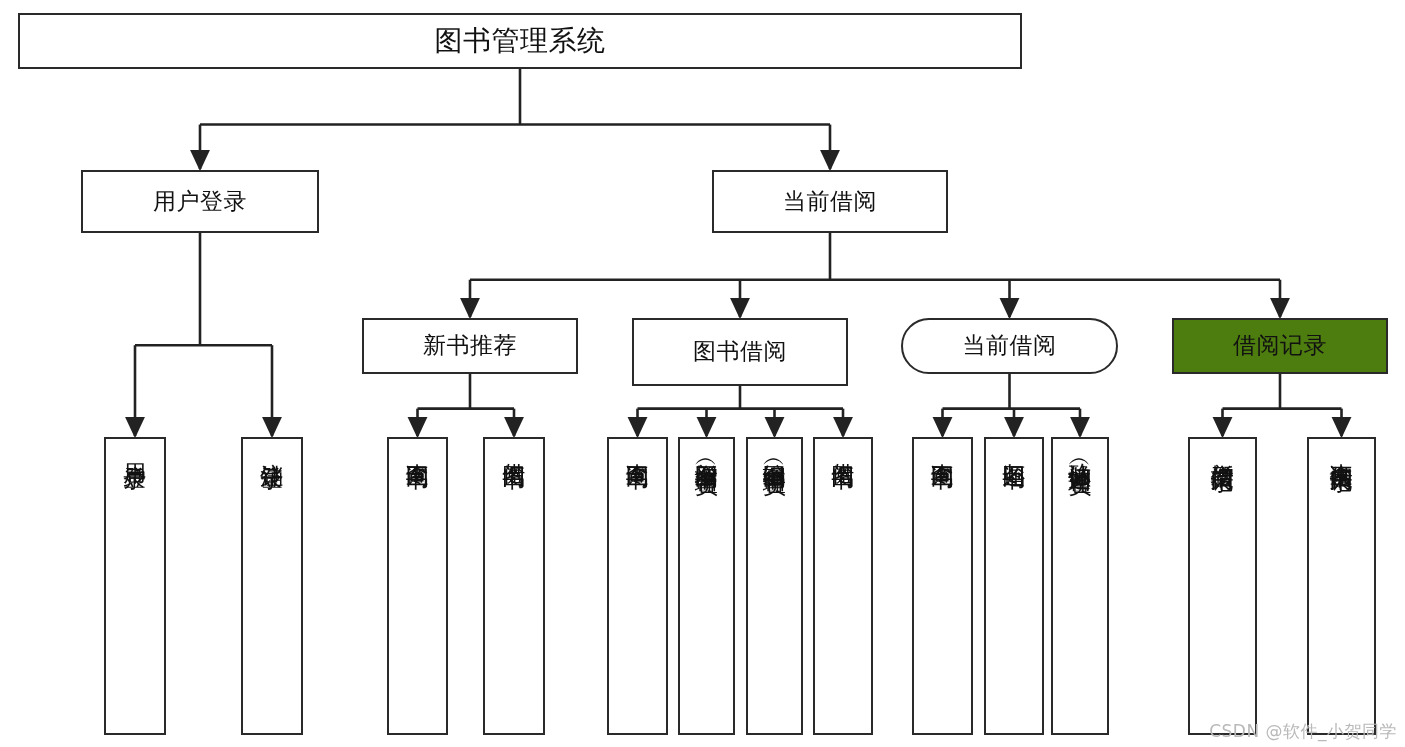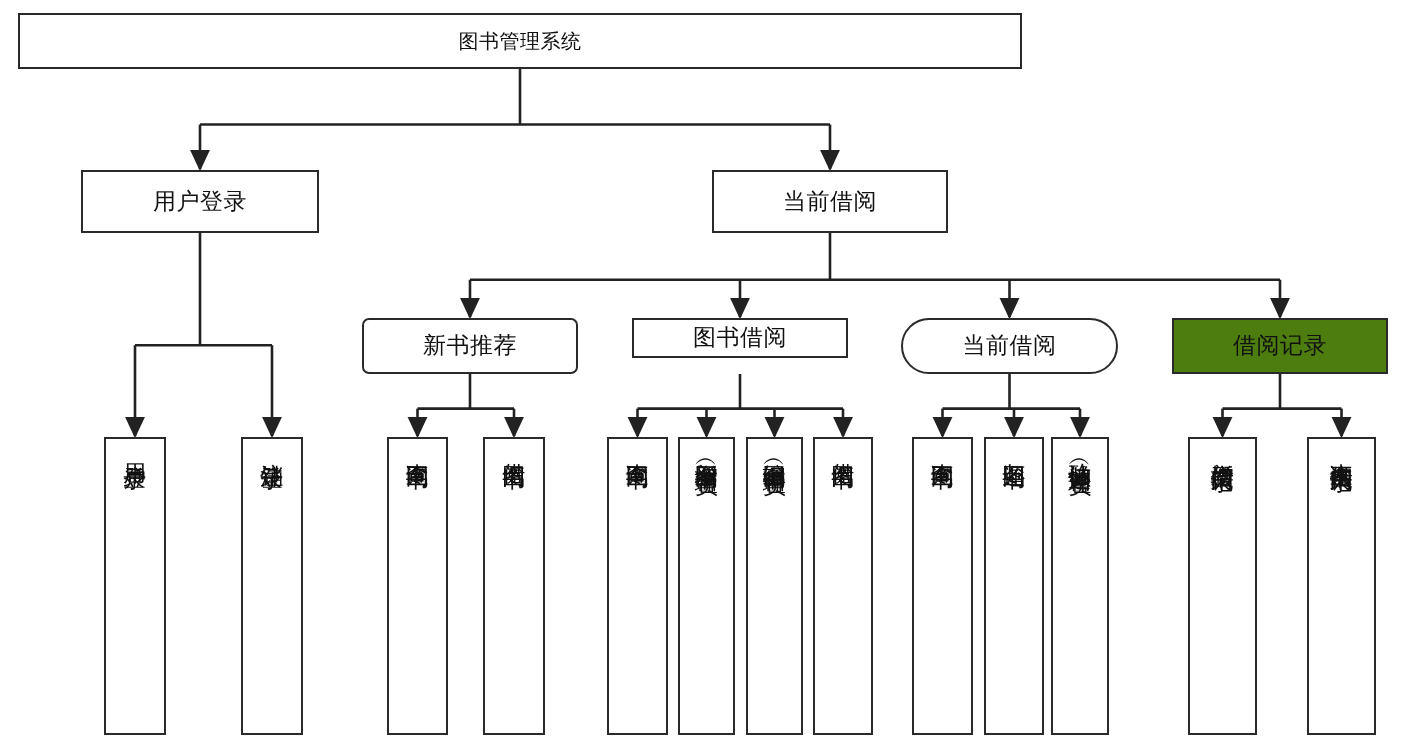--- a/index.html
+++ b/index.html
@@ -51,21 +51,21 @@
   .node.vertical .node-label {
     writing-mode: vertical-rl;
     text-orientation: upright;
     font-size: 23px;
     line-height: 1.16;
     letter-spacing: 1.5px;
     white-space: nowrap;
     display: block;
   }
   .node.root .node-label {
-    font-size: 20px;
+    font-size: 28px;
   }
   .watermark {
     position: absolute;
     right: 8px;
     bottom: 4px;
     font-size: 17px;
     color: #b9b9b9;
     letter-spacing: 0.5px;
     white-space: nowrap;
     font-family: "DejaVu Sans", "Liberation Sans", sans-serif;
@@ -122,24 +122,24 @@
   <div id="node-layer">
       <div class="node root horizontal" style="left: 18px; top: 13px; width: 1004px; height: 56px; border-color: rgb(42, 42, 42); background: rgb(255, 255, 255); color: rgb(17, 17, 17);">
         <span class="node-label">图书管理系统</span>
       </div>
       <div class="node level1 horizontal" style="left: 81px; top: 170px; width: 238px; height: 63px; border-color: rgb(42, 42, 42); background: rgb(255, 255, 255); color: rgb(17, 17, 17);">
         <span class="node-label">用户登录</span>
       </div>
       <div class="node level1 horizontal" style="left: 712px; top: 170px; width: 236px; height: 63px; border-color: rgb(42, 42, 42); background: rgb(255, 255, 255); color: rgb(17, 17, 17);">
         <span class="node-label">当前借阅</span>
       </div>
-      <div class="node level2 horizontal" style="left: 362px; top: 318px; width: 216px; height: 56px; border-color: rgb(42, 42, 42); background: rgb(255, 255, 255); color: rgb(17, 17, 17); border-radius: 7px;">
+      <div class="node level2 horizontal" style="left: 362px; top: 318px; width: 216px; height: 56px; border-color: rgb(42, 42, 42); background: rgb(255, 255, 255); color: rgb(17, 17, 17);">
         <span class="node-label">新书推荐</span>
       </div>
-      <div class="node level2 horizontal" style="left: 632px; top: 318px; width: 216px; height: 40px; border-color: rgb(42, 42, 42); background: rgb(255, 255, 255); color: rgb(17, 17, 17); text-align: center;">
+      <div class="node level2 horizontal" style="left: 632px; top: 318px; width: 216px; height: 68px; border-color: rgb(42, 42, 42); background: rgb(255, 255, 255); color: rgb(17, 17, 17); text-align: center;">
         <span class="node-label">图书借阅</span>
       </div>
       <div class="node level2 horizontal" style="left: 901px; top: 318px; width: 217px; height: 56px; border-color: rgb(42, 42, 42); background: rgb(255, 255, 255); color: rgb(17, 17, 17); border-radius: 28px;">
         <span class="node-label">当前借阅</span>
       </div>
       <div class="node level2 horizontal" style="left: 1172px; top: 318px; width: 216px; height: 56px; border-color: rgb(42, 42, 42); background: #4d7c0f; color: rgb(17, 17, 17);">
         <span class="node-label">借阅记录</span>
       </div>
       <div class="node leaf vertical" style="left: 104px; top: 437px; width: 62px; height: 298px; border-color: rgb(42, 42, 42); background: rgb(255, 255, 255); color: rgb(17, 17, 17);">
         <span class="node-label">用户登录</span>
@@ -175,13 +175,14 @@
         <span class="node-label">确认归还（管理员）</span>
       </div>
       <div class="node leaf vertical" style="left: 1188px; top: 437px; width: 69px; height: 298px; border-color: rgb(42, 42, 42); background: rgb(255, 255, 255); color: rgb(17, 17, 17);">
         <span class="node-label">新增借阅记录</span>
       </div>
       <div class="node leaf vertical" style="left: 1307px; top: 437px; width: 69px; height: 298px; border-color: rgb(42, 42, 42); background: rgb(255, 255, 255); color: rgb(17, 17, 17);">
         <span class="node-label">查询借阅记录</span>
       </div>
     </div>
 
+  <div class="watermark">CSDN @软件_小贺同学</div>
 </div>
 
 </body></html>

